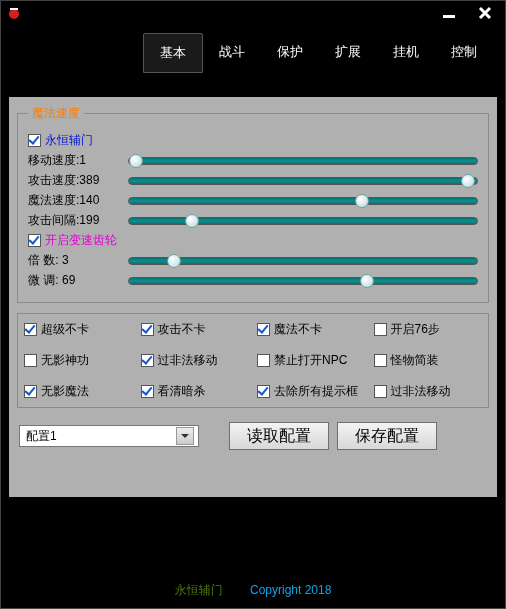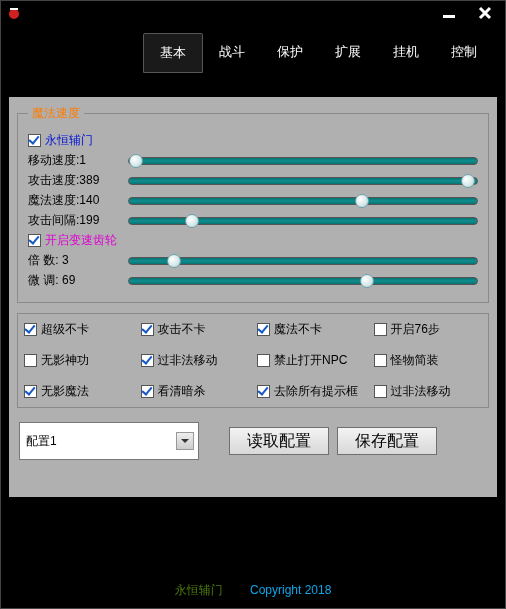--- a/index.html
+++ b/index.html
@@ -123,21 +123,21 @@
   .chk input { width: 13px; height: 13px; }
   .bottom-controls {
     display: flex;
     gap: 8px;
     align-items: center;
     margin-top: 14px;
     padding: 0 2px;
   }
   .combo {
     flex: 0 0 180px;
-    height: 38px;
+    height: 22px;
     border: 1px solid #777;
     background: #fff;
     display: flex;
     align-items: center;
     justify-content: space-between;
     padding: 0 4px 0 6px;
     font-size: 12px;
     position: relative;
   }
   .combo-arrow {

